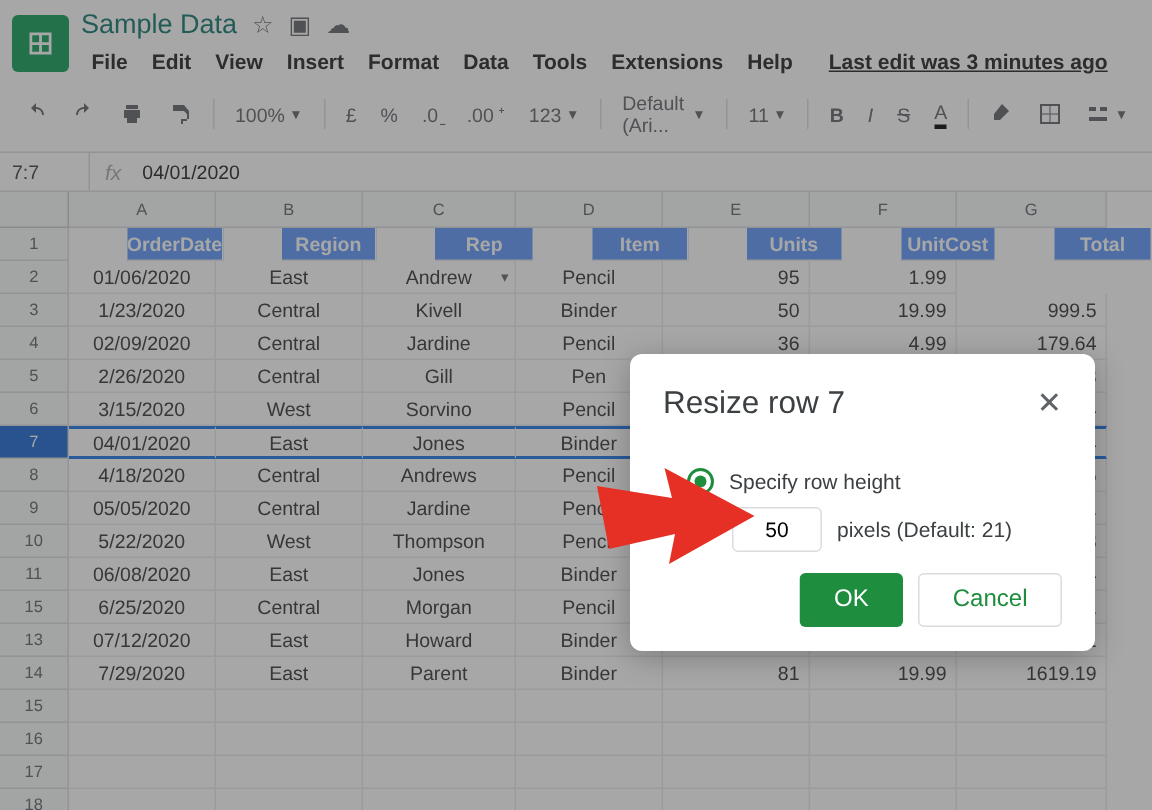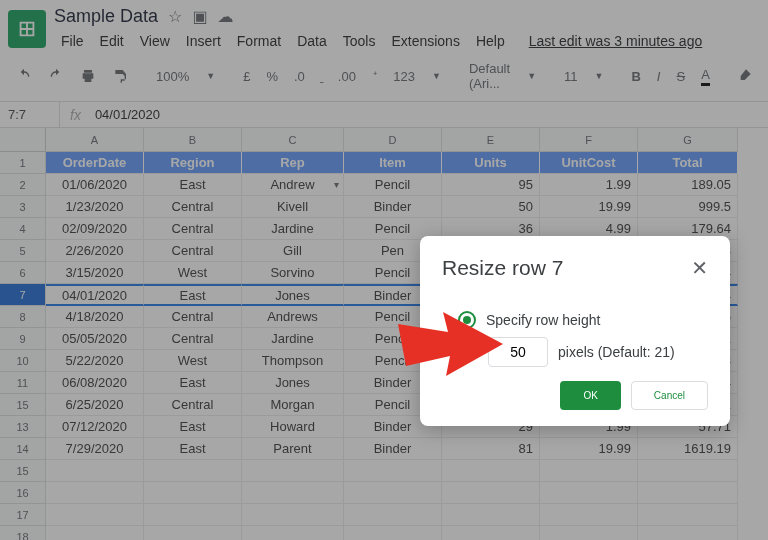--- a/index.html
+++ b/index.html
@@ -4,65 +4,65 @@
 <style>
   * { box-sizing: border-box; margin: 0; padding: 0; font-family: Arial, sans-serif; }
   body { width: 768px; height: 540px; overflow: hidden; background: #fff; position: relative; font-size: 13px; color: #333; }
   .overlay { position: absolute; inset: 0; background: rgba(60,60,60,0.45); z-index: 5; }
   
   .header { padding: 6px 8px 0 8px; display: flex; align-items: flex-start; gap: 8px; }
   .logo { width: 38px; height: 38px; background: #0f9d58; border-radius: 4px; display: flex; align-items: center; justify-content: center; margin-top:4px;}
   .logo svg { fill: #fff; }
   .title-area { flex: 1; }
   .title-row { display: flex; align-items: center; gap: 10px; }
-  .doc-title { font-size: 18px; color: #0f172a; }
+  .doc-title { font-size: 18px; color: #0f766e; }
   .title-icons { display: flex; gap: 10px; color: #5f6368; font-size: 16px; }
   .menu-row { display: flex; gap: 2px; margin-top: 4px; align-items:center;}
-  .menu-row span { padding: 2px 7px; font-size: 14px; color: #202124; cursor: pointer; border-radius:3px;}
+  .menu-row span { padding: 2px 7px; font-size: 14px; color: #202124; cursor: pointer; border-radius:3px;font-weight:bold;}
   .last-edit { margin-left: 8px; color: #5f6368; text-decoration: underline; font-size: 13px;}
   
   .toolbar { display: flex; align-items: center; gap: 4px; padding: 6px 10px; border-bottom: 1px solid #dadce0; color:#5f6368;}
-  .tool { padding: 4px 6px; display: flex; align-items: center; gap: 17px; cursor: pointer; font-size: 13px; border-radius:3px;}
+  .tool { padding: 4px 6px; display: flex; align-items: center; gap: 3px; cursor: pointer; font-size: 13px; border-radius:3px;}
   .tool svg { width: 16px; height: 16px; fill: #5f6368; }
   .sep { width: 1px; height: 20px; background: #dadce0; margin: 0 4px; }
   .dropdown-arrow { font-size: 9px; color: #5f6368; }
   .color-bar { border-bottom: 3px solid #000; padding-bottom:1px;}
   
   .formula-bar { display: flex; align-items: center; border-bottom: 1px solid #dadce0; height: 26px; }
   .name-box { width: 60px; padding: 0 8px; color: #3c4043; font-size: 13px; border-right: 1px solid #dadce0; height:100%; display:flex; align-items:center;}
   .fx { padding: 0 10px; font-style: italic; color: #aaa; font-size: 14px; }
   .formula-val { padding: 0 4px; color: #202124; font-size: 13px;}
   
   .grid { position: relative; }
   .row { display: flex; height: 22px; }
   .row-head { width: 46px; min-width:46px; background: #f8f9fa; border-right: 1px solid #dadce0; border-bottom: 1px solid #dadce0; display: flex; align-items: center; justify-content: center; font-size: 11px; color: #5f6368;}
   .col-head-row { display: flex; height: 24px; }
   .corner { width: 46px; min-width:46px; background: #f8f9fa; border-right: 1px solid #ccc; border-bottom: 1px solid #ccc;}
   .col-head { background: #f8f9fa; border-right: 1px solid #dadce0; border-bottom: 1px solid #dadce0; display: flex; align-items: center; justify-content: center; font-size: 11px; color: #5f6368;}
   .cell { border-right: 1px solid #e8eaed; border-bottom: 1px solid #e8eaed; display: flex; align-items: center; padding: 0 6px; font-size: 13px; overflow:hidden; white-space:nowrap;}
   .cA{width:98px;} .cB{width:98px;} .cC{width:102px;} .cD{width:98px;} .cE{width:98px;} .cF{width:98px;} .cG{width:100px;}
-  .hdr { background: #5b95f9; color: #fff; font-weight: bold; justify-content: center; border-right:1px solid #fff;}
+  .hdr { background: #5b95f9; color: #fff; font-weight: bold; justify-content: center; border-right:1px solid #fff;margin-left:39px;}
   .center { justify-content: center; text-align: right; } .right { justify-content: flex-end; }
   .row-sel .row-head { background: #1967d2; color: #fff; }
   .row-sel .cell { border-top: 2px solid #1a73e8; border-bottom: 2px solid #1a73e8; position:relative;}
   .rep-cell { position: relative; }
   .rep-cell::after{ content:"▾"; position:absolute; right:4px; color:#666; font-size:10px;}
   
   .dialog { position: absolute; z-index: 10; left: 420px; top: 236px; width: 310px; background: #fff; border-radius: 8px; box-shadow: 0 4px 20px rgba(0,0,0,0.25); padding: 20px 22px 16px 22px;}
   .dlg-head { display: flex; justify-content: space-between; align-items: center; margin-bottom: 31px;}
   .dlg-title { font-size: 21px; color: #3c4043; }
   .dlg-close { font-size: 20px; color: #5f6368; cursor: pointer; }
   .radio-row { display: flex; align-items: center; gap: 10px; margin: 8px 0 8px 16px; font-size: 14px; color: #3c4043;}
   .radio { width: 18px; height: 18px; border-radius: 50%; border: 2px solid #bbb; display:flex; align-items:center; justify-content:center;}
   .radio.checked { border-color: #1e8e3e;}
   .radio.checked::after { content:""; width:8px; height:8px; background:#1e8e3e; border-radius:50%;}
   .input-row { display:flex; align-items:center; gap:10px; margin: 8px 0 14px 46px; font-size:14px; color:#3c4043;}
   .px-input { width: 60px; height: 30px; border: 1px solid #dadce0; border-radius: 4px; text-align: center; font-size: 14px;}
   .dlg-actions { display: flex; justify-content: flex-end; gap: 10px; margin-top: 12px;}
-  .btn { padding: 8px 22px; border-radius: 4px; font-size: 10px; cursor: pointer; border:1px solid transparent;}
+  .btn { padding: 8px 22px; border-radius: 4px; font-size: 16px; cursor: pointer; border:1px solid transparent;}
   .btn-ok { background: #1e8e3e; color:#fff;}
   .btn-cancel { background:#fff; color:#1e8e3e; border:1px solid #dadce0;}
   
   .arrow { position: absolute; z-index: 12; left: 388px; top: 294px; pointer-events:none;}
 </style>
 </head>
 <body>
 
 <div class="header">
   <div class="logo">
@@ -207,21 +207,20 @@
       <div class="cell hdr cG">Total</div>
     </div>
     <div class="row">
       <div class="row-head">2</div>
       <div class="cell cA center">01/06/2020</div>
       <div class="cell cB center">East</div>
       <div class="cell cC center rep-cell">Andrew</div>
       <div class="cell cD center">Pencil</div>
       <div class="cell cE right">95</div>
       <div class="cell cF right">1.99</div>
-      <div class="cell cG right">189.05</div>
     </div>
     <div class="row">
       <div class="row-head">3</div>
       <div class="cell cA center">1/23/2020</div>
       <div class="cell cB center">Central</div>
       <div class="cell cC center">Kivell</div>
       <div class="cell cD center">Binder</div>
       <div class="cell cE right">50</div>
       <div class="cell cF right">19.99</div>
       <div class="cell cG right">999.5</div>

